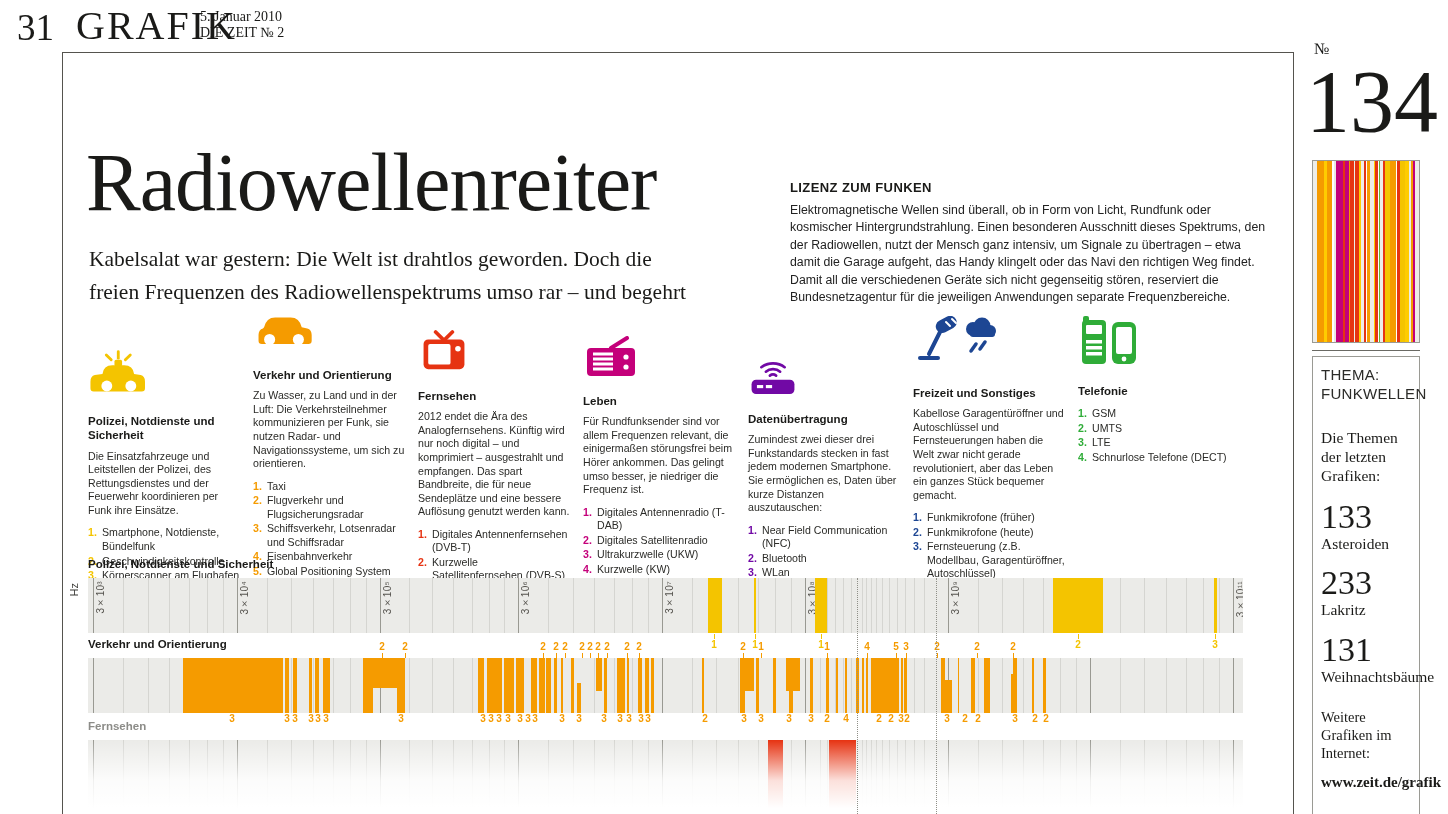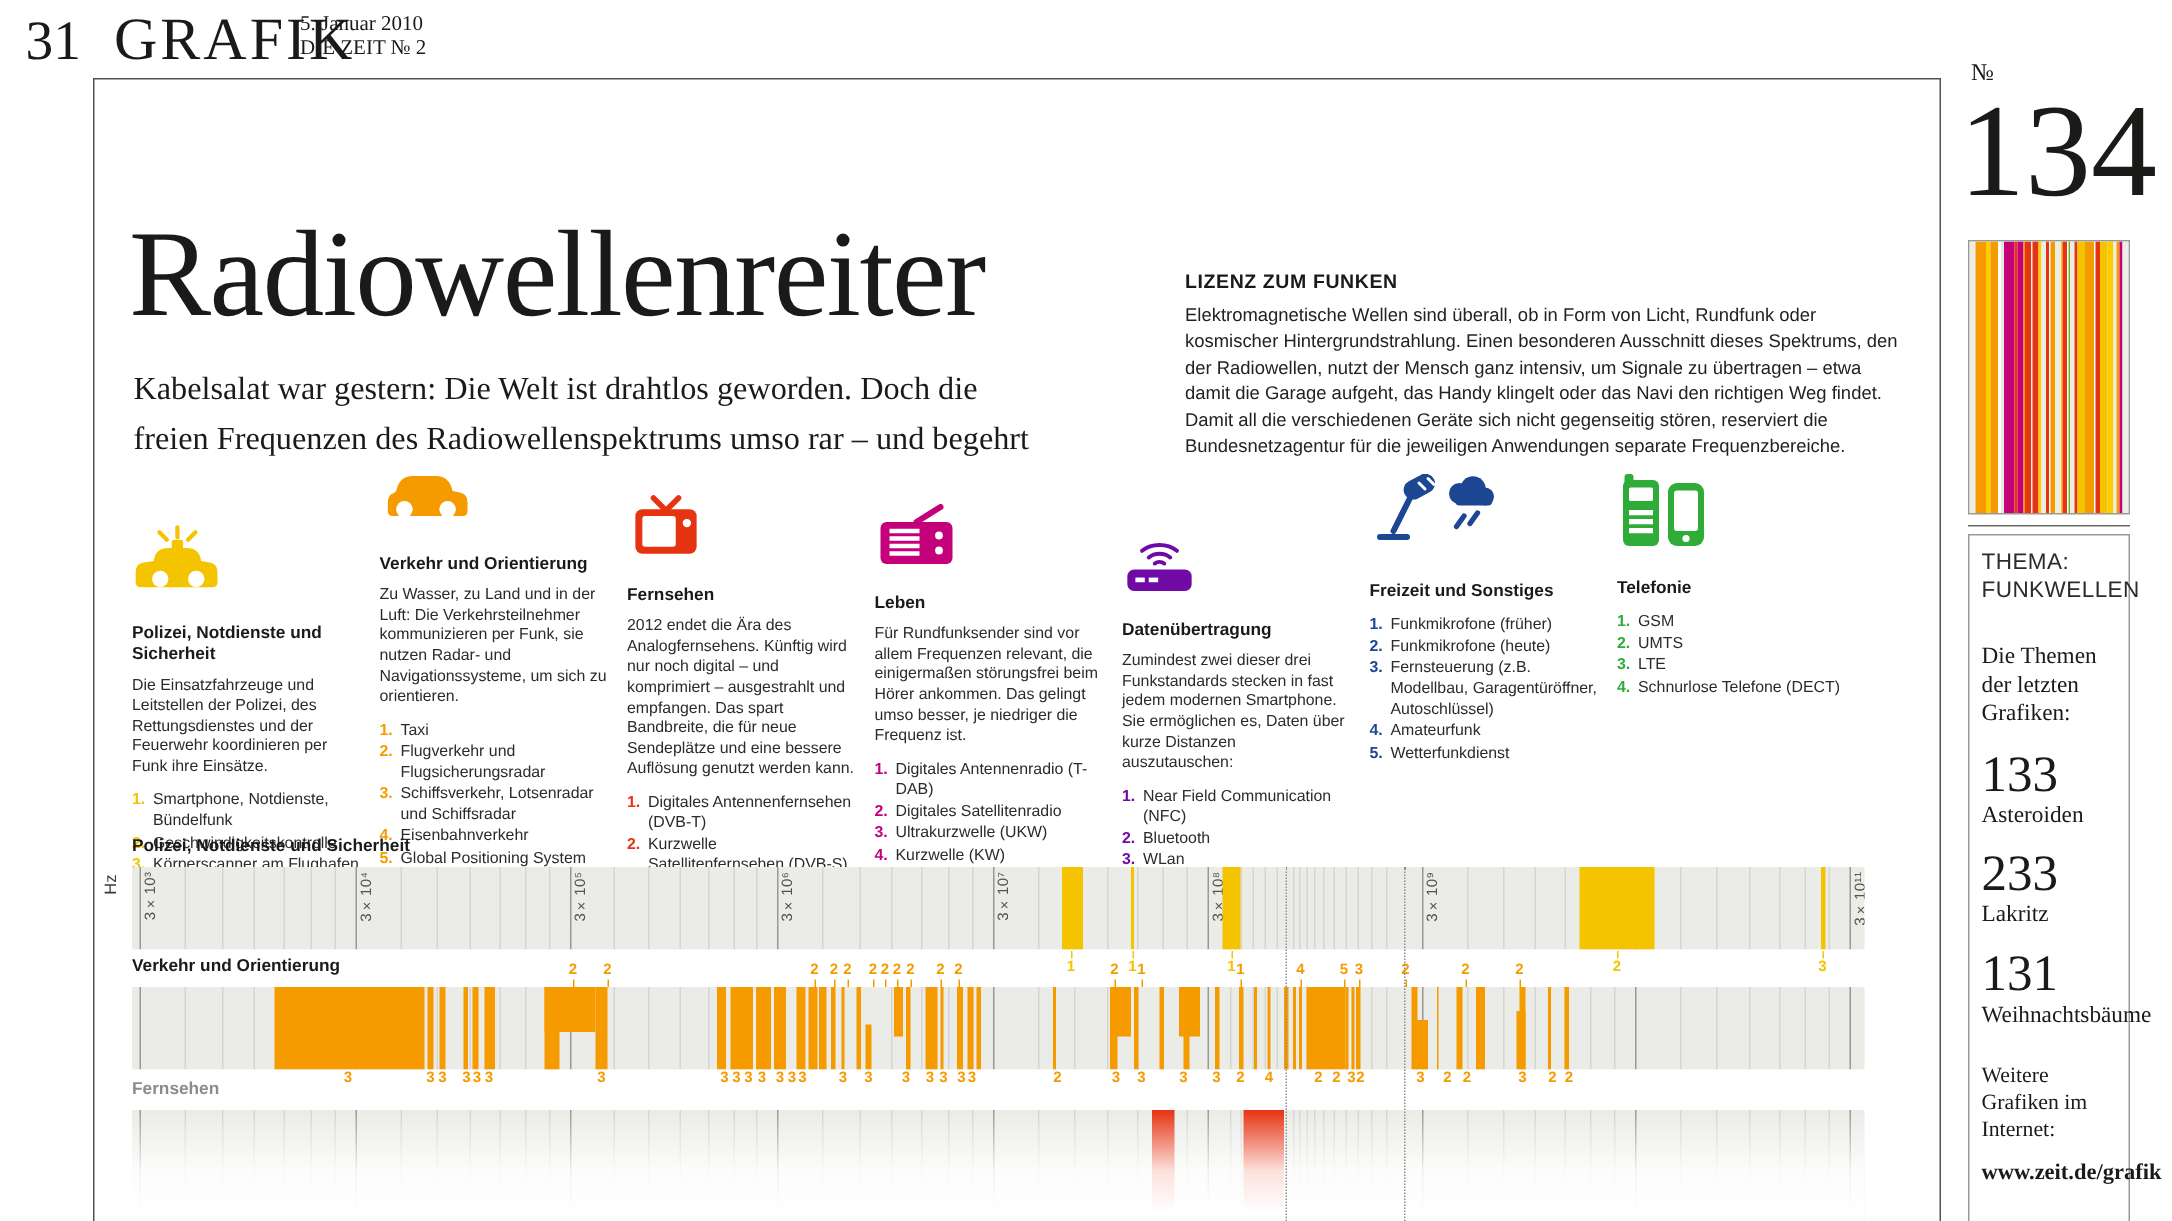--- a/index.html
+++ b/index.html
@@ -327,20 +327,21 @@
               <circle cx="69" cy="10" r="8.5"></circle>
               <circle cx="77" cy="15" r="6"></circle>
               <rect x="57" y="14" width="25" height="7" rx="3"></rect>
             </g>
             <g stroke="currentColor" stroke-width="3.5" stroke-linecap="round">
               <path d="M63 28 l-5 7"></path>
               <path d="M72 26 l-5 7"></path>
             </g>
           </svg></div>
         <h4>Freizeit und Sonstiges</h4>
+        <p>Kabellose Garagentüröffner und Autoschlüssel und Fernsteuerungen haben die Welt zwar nicht gerade revolutioniert, aber das Leben ein ganzes Stück bequemer gemacht.</p>
         <ol>
           <li>
             <span class="n" style="color: rgb(29, 70, 147);">1.</span>
             <span class="t">Funkmikrofone (früher)</span>
           </li>
           <li>
             <span class="n" style="color: rgb(29, 70, 147);">2.</span>
             <span class="t">Funkmikrofone (heute)</span>
           </li>
           <li>

